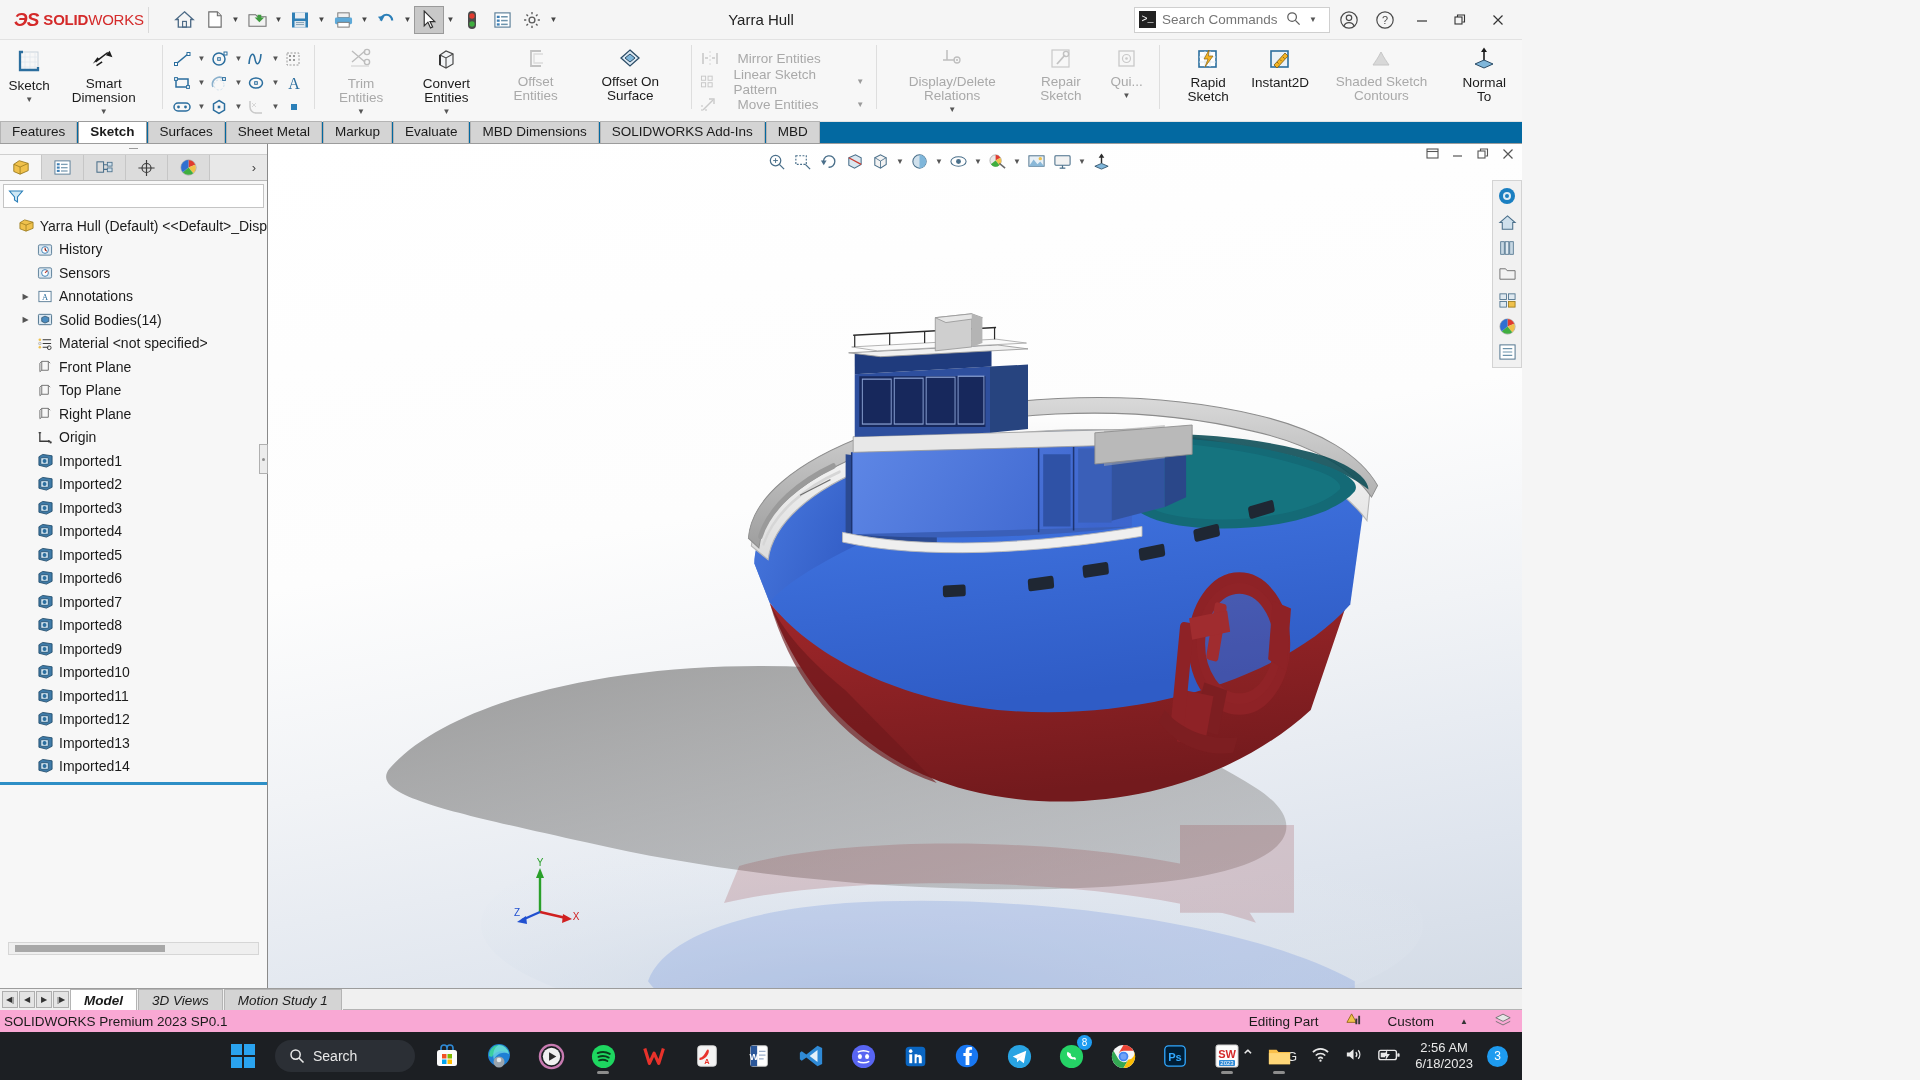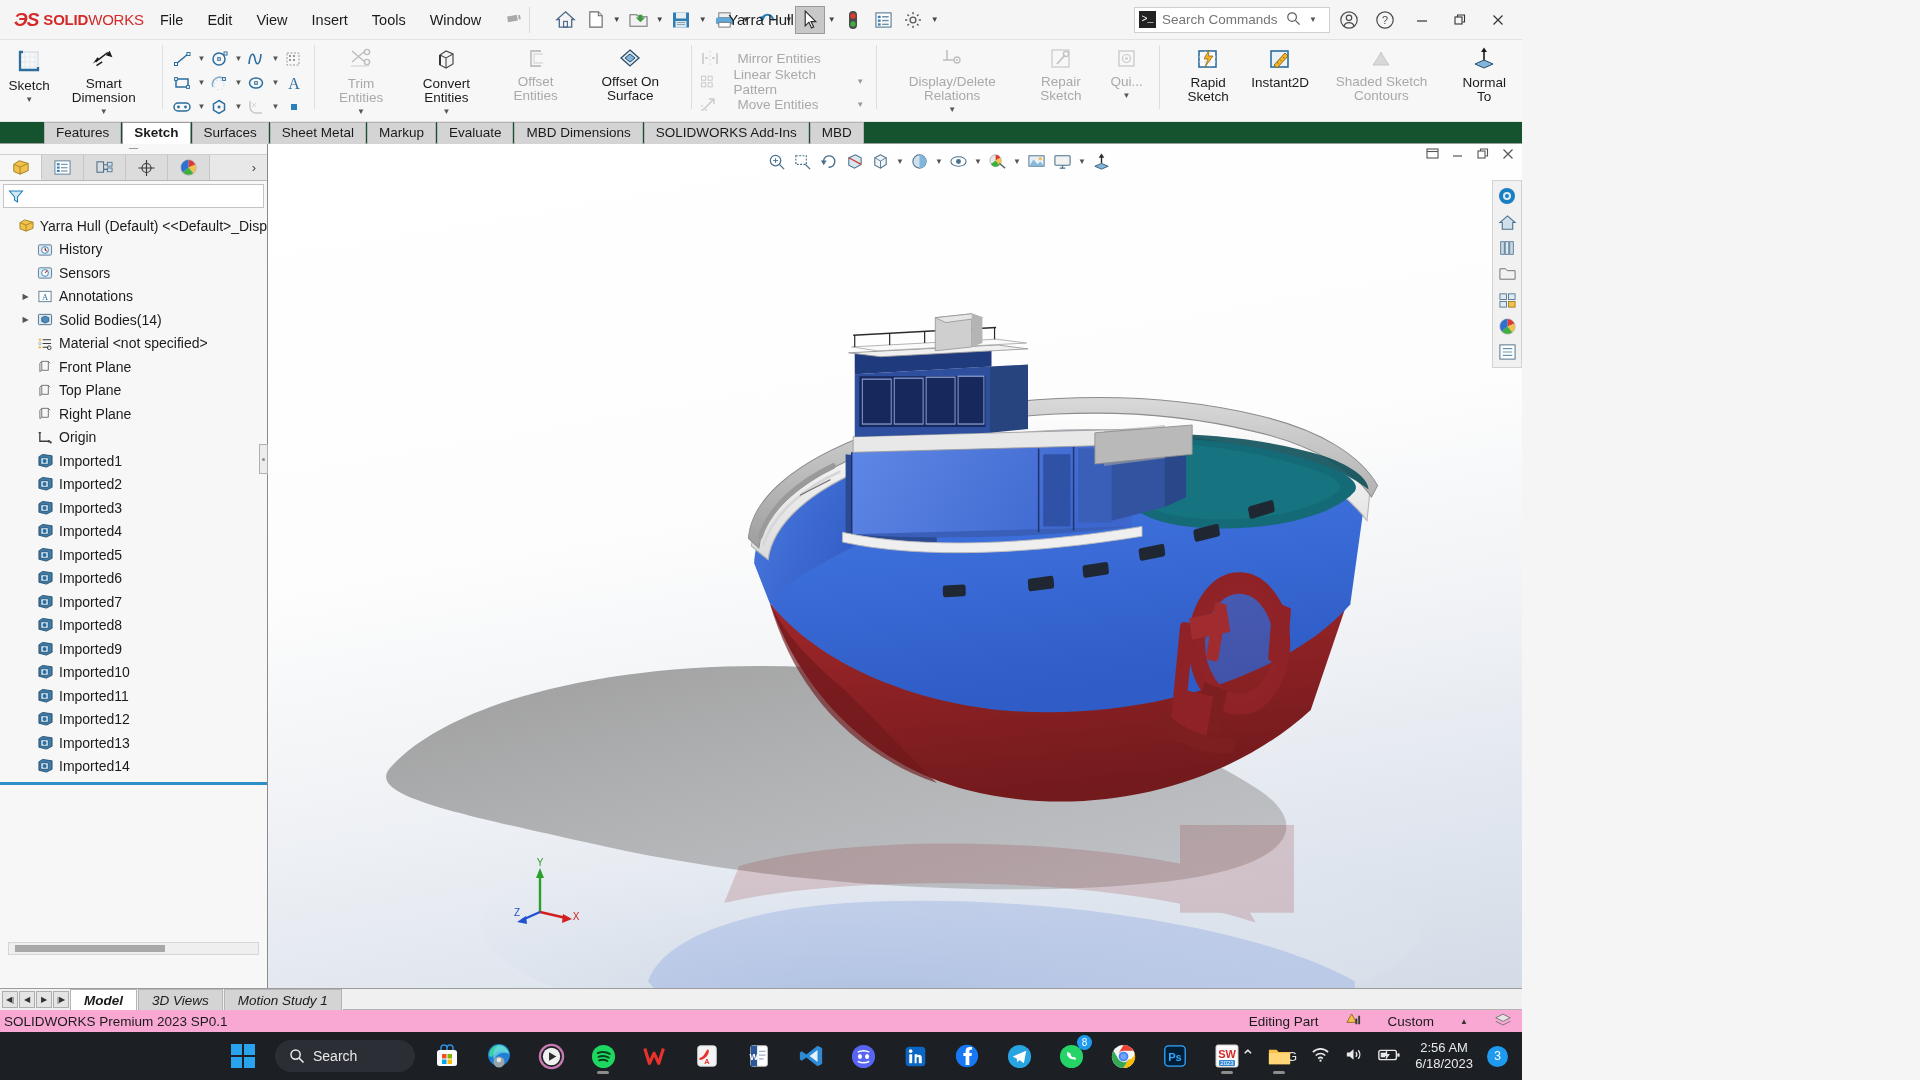--- a/index.html
+++ b/index.html
@@ -48,21 +48,21 @@
   .smallcol { display:flex; flex-direction:column; gap:1px; padding-top:4px; }
   .smallrow { display:flex; align-items:center; gap:1px; height:23px; }
   .smallrow .ic { width:24px; height:22px; display:flex; align-items:center; justify-content:center; }
   .smallrow .car { font-size:8px; color:#555; width:11px; text-align:center; }
   .wide { display:flex; flex-direction:column; padding-top:4px; }
   .widerow { display:flex; align-items:center; height:23px; gap:16px; padding-right:4px; }
   .widerow .tx { font-size:13.5px; color:#a9a9a9; }
   .widerow .car { font-size:8px; color:#9b9b9b; margin-left:auto; }
 
   
-  .tabstrip { height:22px; background:#14532d; display:flex; align-items:center; position:relative; border-bottom:1px solid #9c9c9c;padding-left:44px; }
+  .tabstrip { height:22px; background:#0369a1; display:flex; align-items:flex-end; position:relative; border-bottom:1px solid #9c9c9c; }
   .tab { padding:2px 11px 3px 11px; font-size:13.5px; background:#d4d4d4; border:1px solid #b4b4b4; border-bottom:none; margin-right:1px; color:#1b1b1b; cursor:default; line-height:16px; }
   .tab.active { background:#fff; font-weight:bold; border-color:#9c9c9c; }
 
   
   .workarea { flex:1; display:flex; position:relative; min-height:0; }
   .leftpanel { width:268px; background:#f7f7f7; display:flex; flex-direction:column; border-right:1px solid #8a8a8a; position:relative; }
   .fm-topbar { height:11px; background:#f7f7f7; border-bottom:1px solid #cfcfcf; display:flex; align-items:center; justify-content:center; }
   .fm-topbar .dot { width:9px; height:3px; border-top:1px solid #9b9b9b; }
   .fm-tabs { height:26px; display:flex; align-items:stretch; background:#e8e8e8; border-bottom:1px solid #b9b9b9; }
   .fm-tab { width:42px; display:flex; align-items:center; justify-content:center; border-right:1px solid #c6c6c6; background:#dcdcdc; cursor:default; }
@@ -120,34 +120,20 @@
 <body>
 
 <div class="app">
 
   <div class="titlebar">
     <div class="sw-logo">
       <span class="mark">ЭS</span>
       <span class="word"><b>SOLID</b><i>WORKS</i></span>
     </div>
 
-    <div class="menubar">
-      <div class="mi">File</div>
-      <div class="mi">Edit</div>
-      <div class="mi">View</div>
-      <div class="mi">Insert</div>
-      <div class="mi">Tools</div>
-      <div class="mi">Window</div>
-      <div class="pin">
-        <svg width="18" height="18" viewBox="0 0 18 18">
-            <path d="M3 11 L10 4 L14 8 L7 15 Z" fill="#a8a8a8"></path>
-            <path d="M12 3 L15 6" stroke="#a8a8a8" stroke-width="2"></path>
-          </svg>
-      </div>
-    </div>
 
     <div class="tb-sep"></div>
 
     <div class="qat">
       <div class="qb">
         <svg width="21" height="21" viewBox="0 0 22 22">
             <path d="M11 3 L20 11 L17.5 11 L17.5 19 L4.5 19 L4.5 11 L2 11 Z" fill="none" stroke="#4c6a86" stroke-width="1.4"></path>
             <rect x="9" y="13" width="4" height="6" fill="none" stroke="#4c6a86" stroke-width="1.2"></rect>
           </svg>
       </div>

